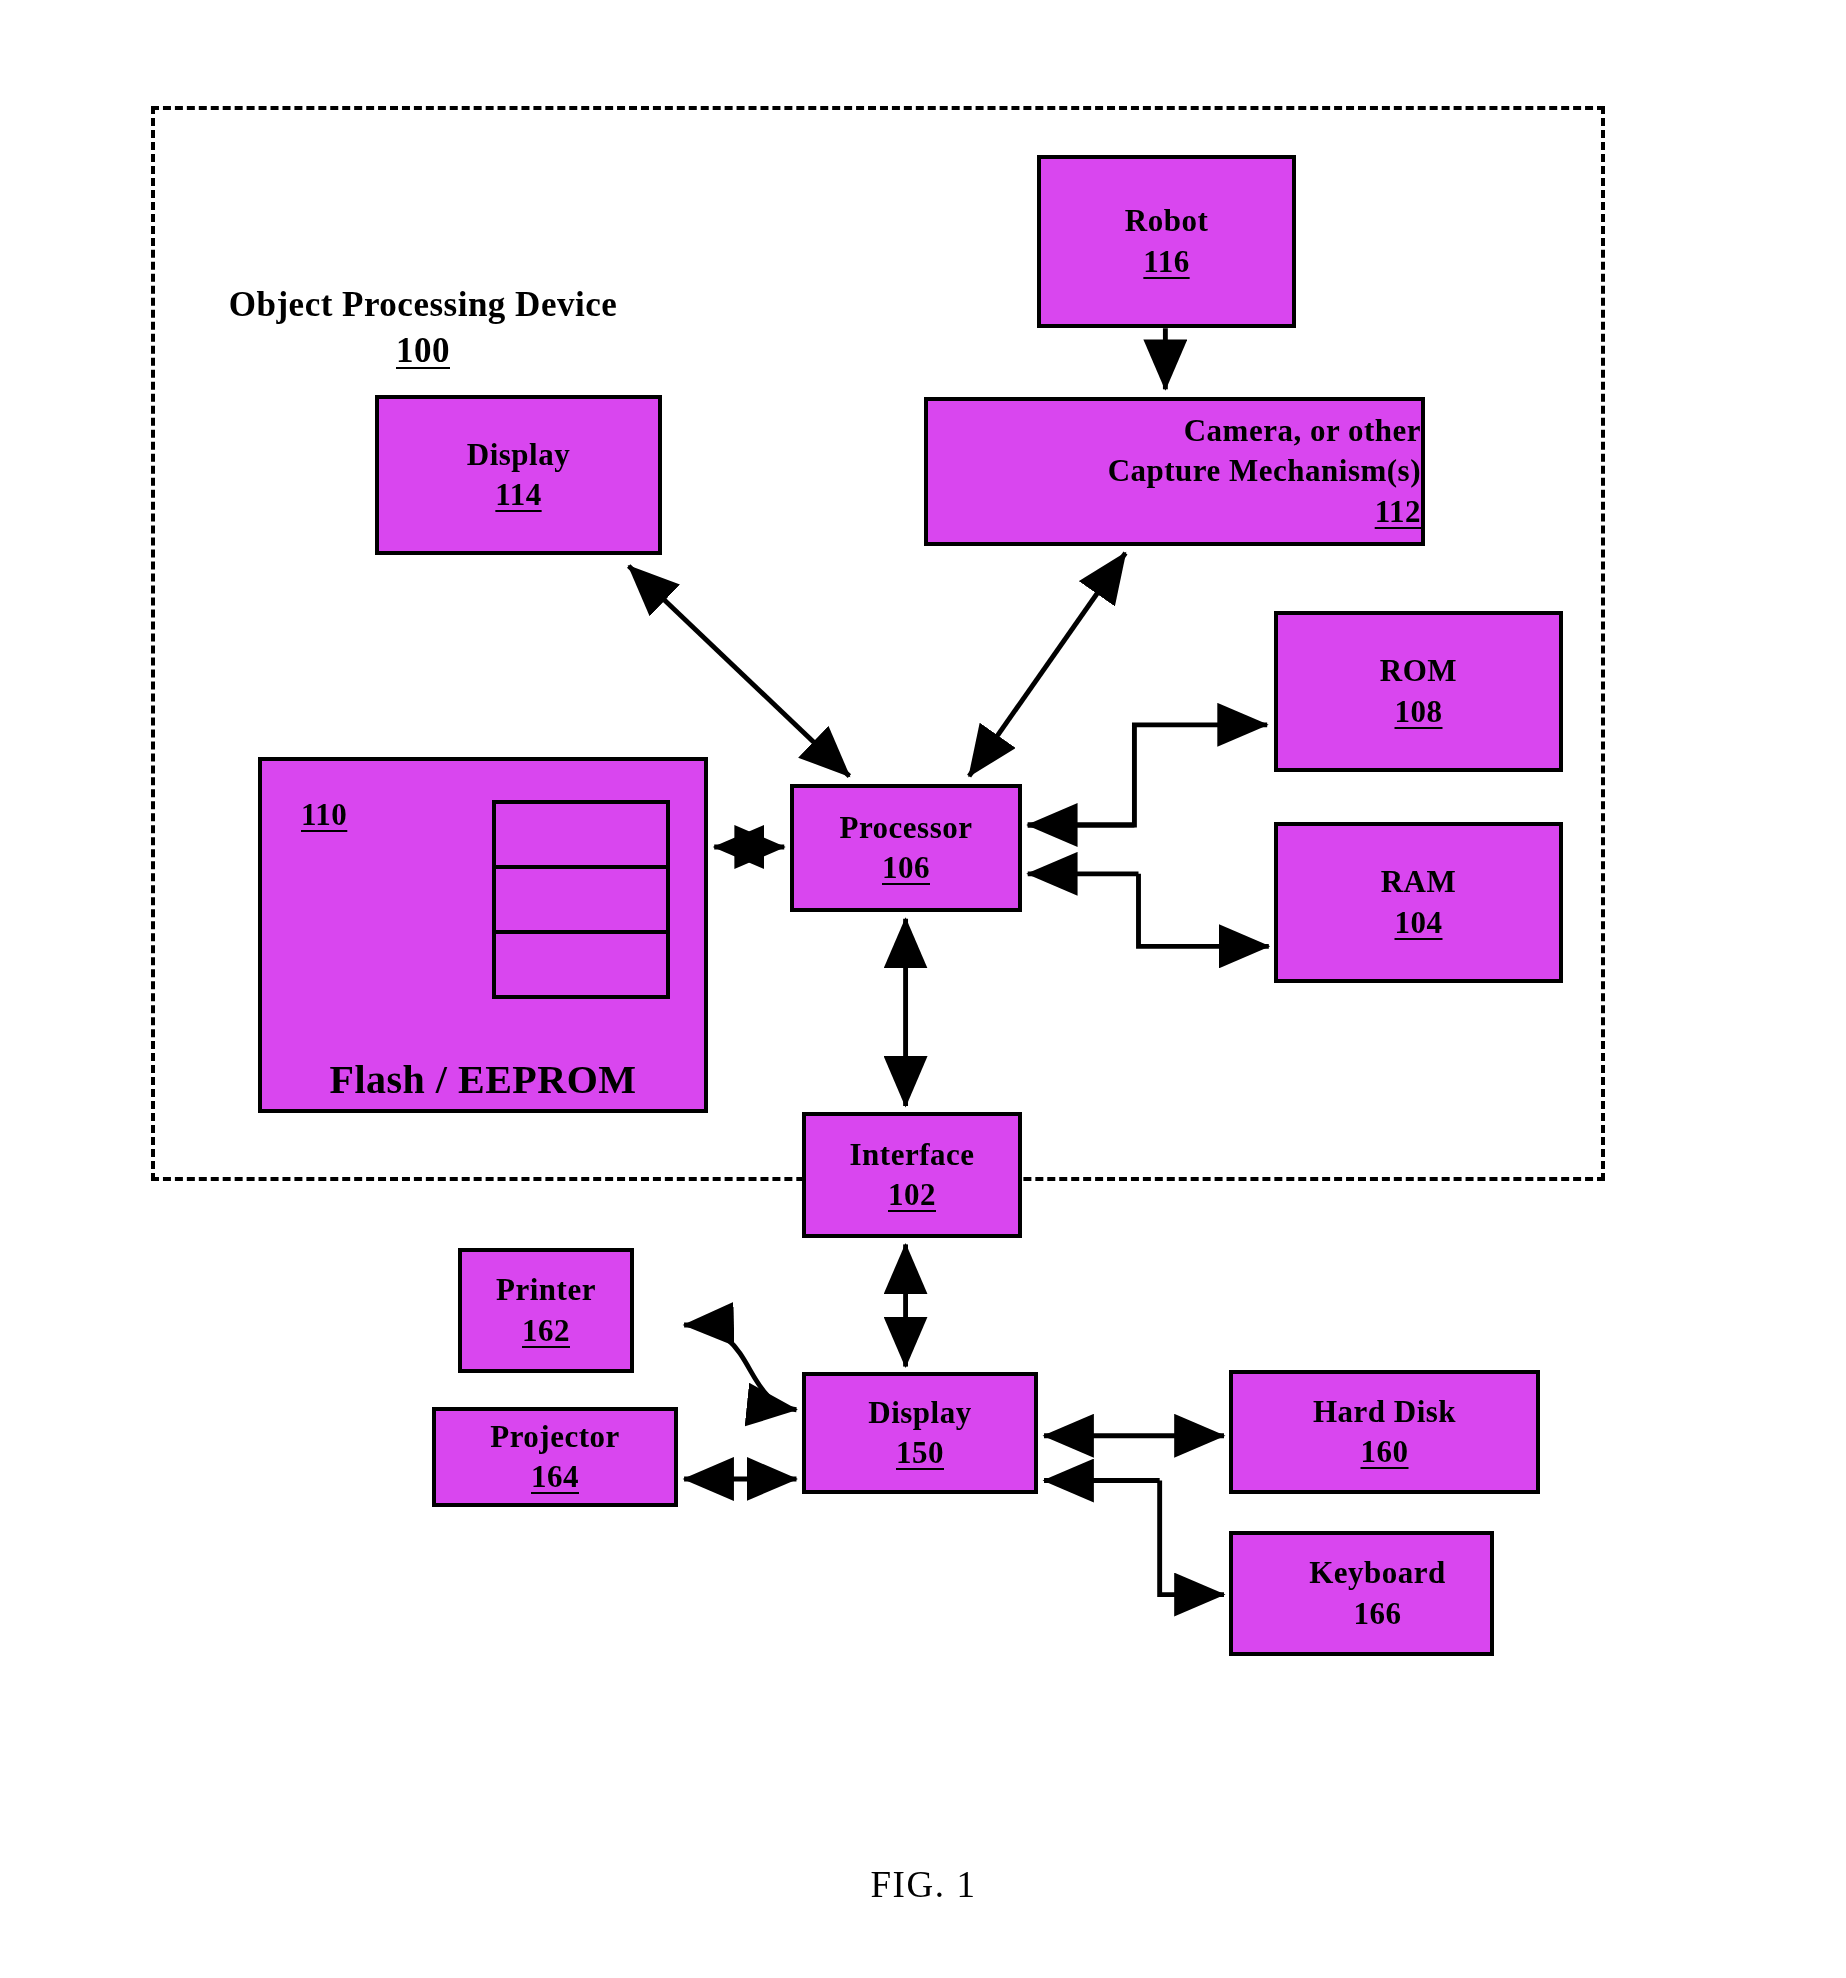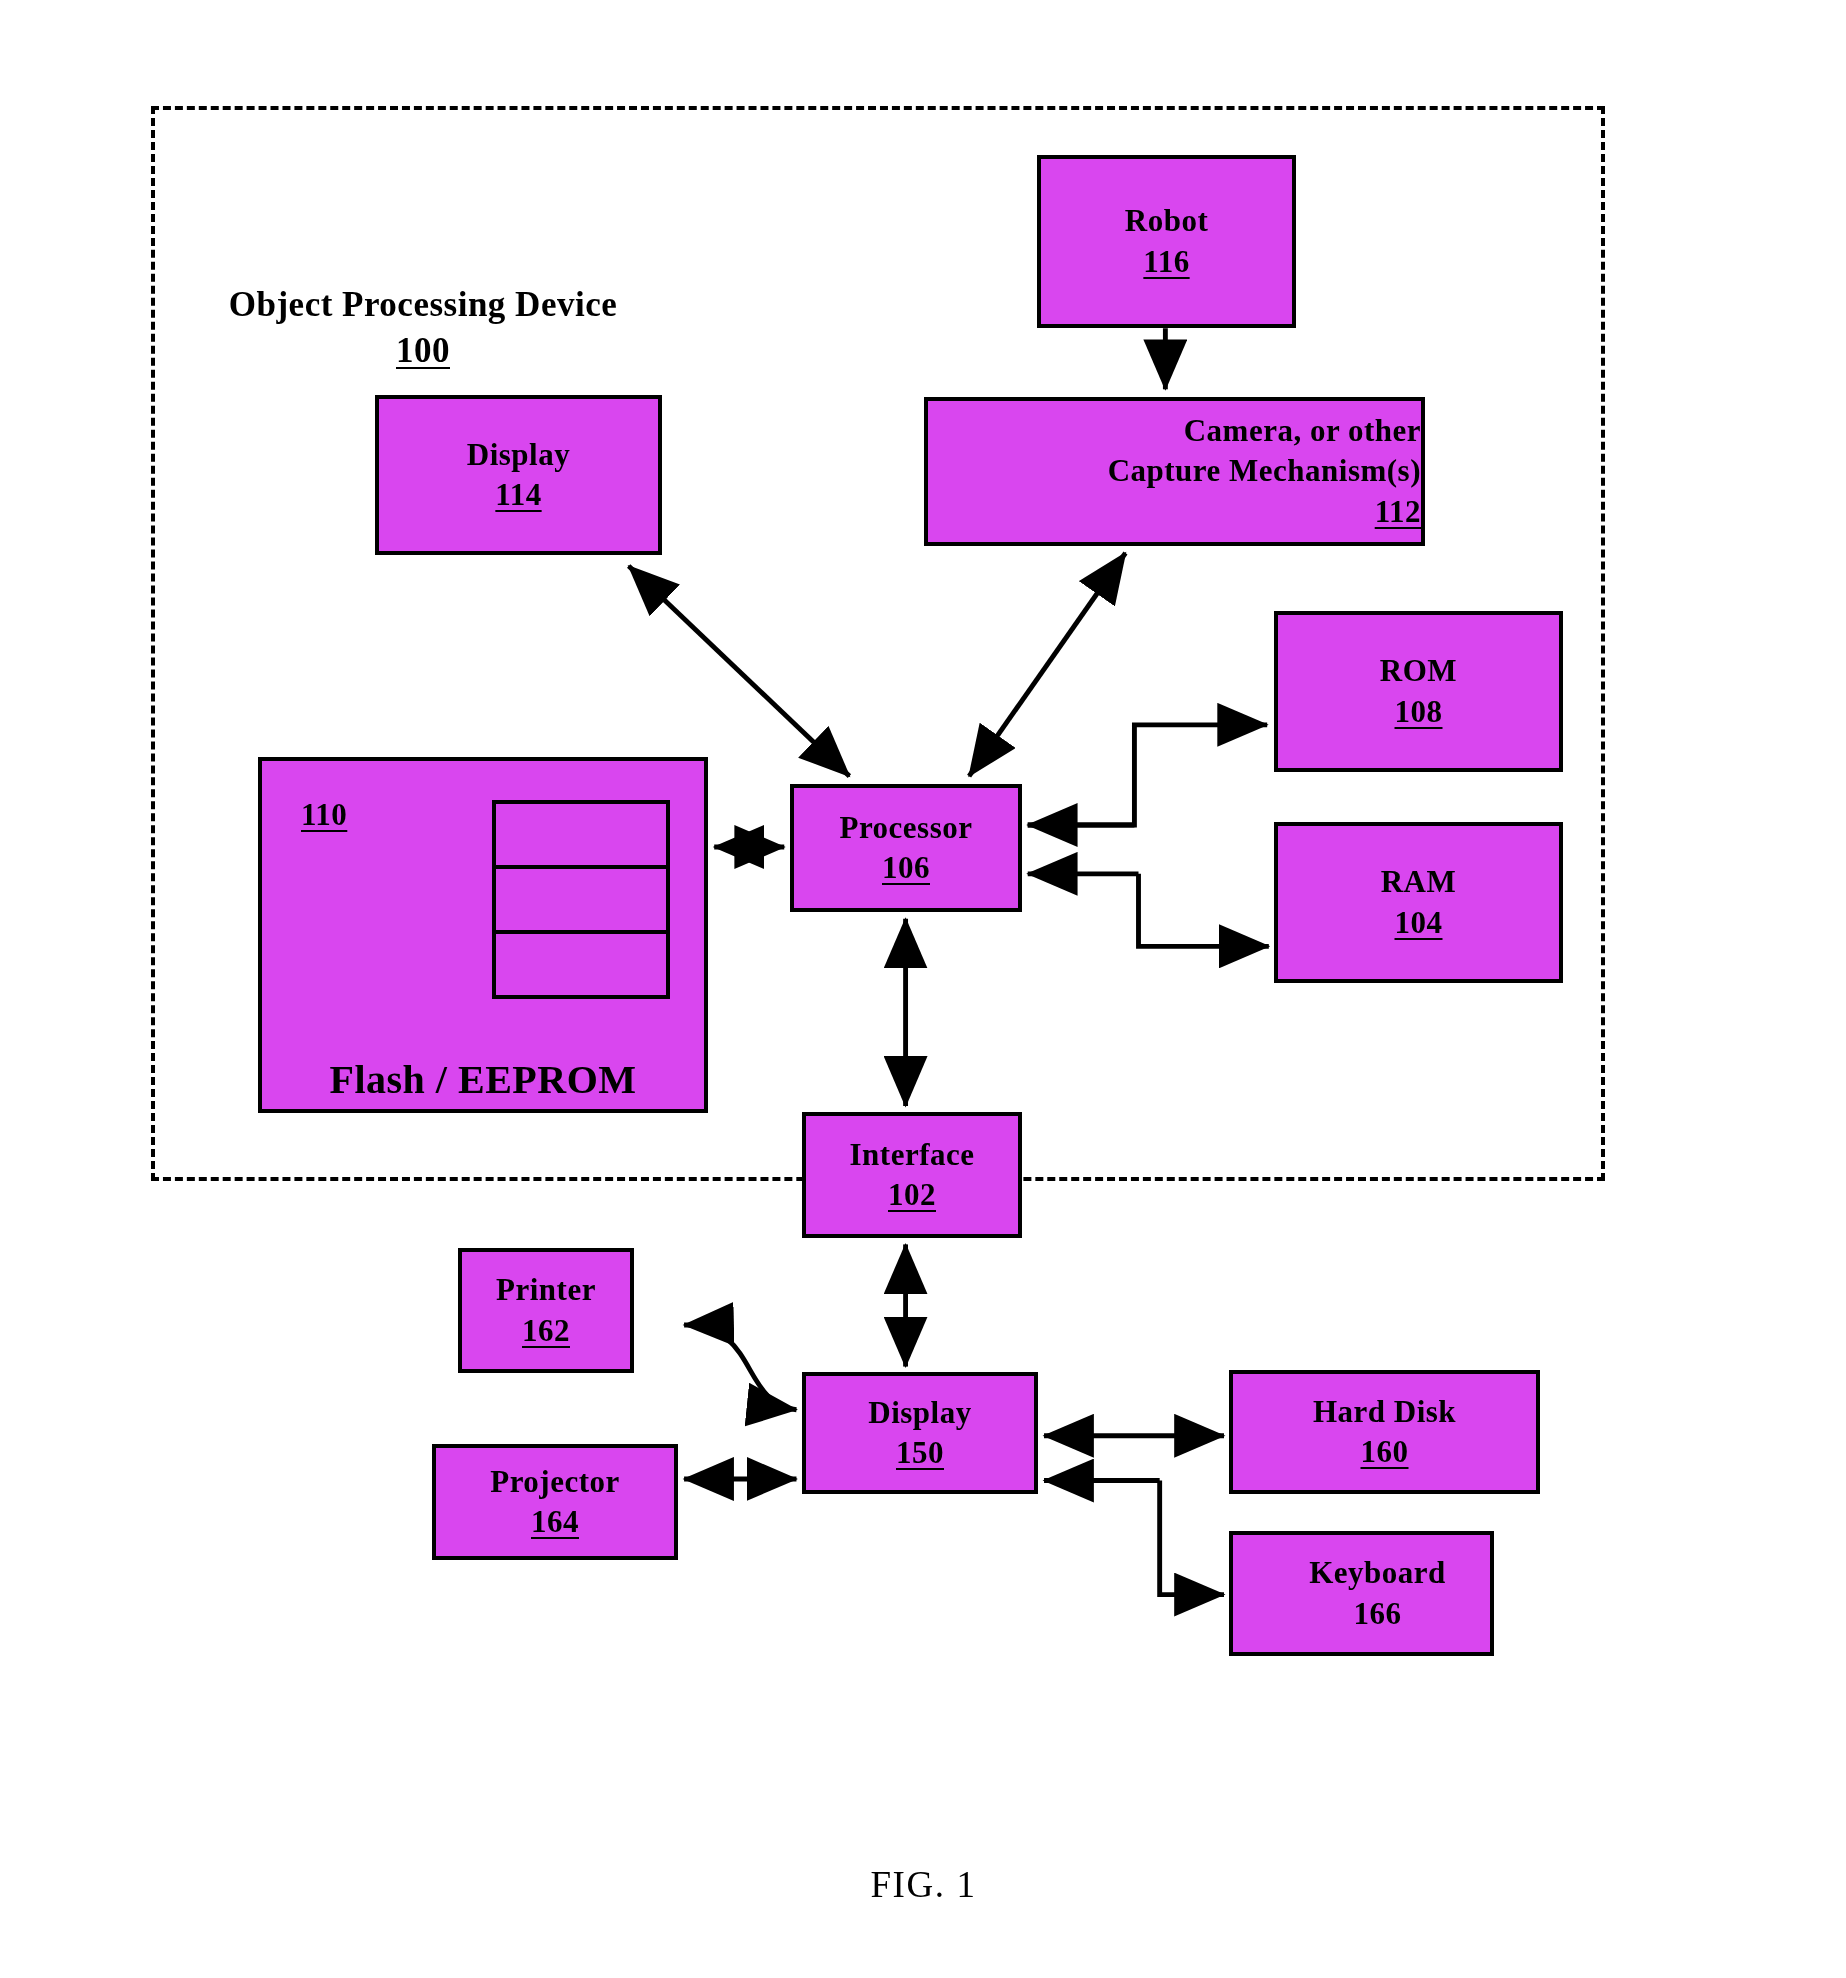--- a/index.html
+++ b/index.html
@@ -224,21 +224,21 @@
   <div class="node" id="node-computer" style="left:802px; top:1372px; width:236px; height:122px;">
     <div>Display</div>
     <div class="ref">150</div>
   </div>
 
   <div class="node" id="node-printer" style="left:458px; top:1248px; width:176px; height:125px;font-family:Liberation Serif, serif;">
     <div>Printer</div>
     <div class="ref">162</div>
   </div>
 
-  <div class="node" id="node-projector" style="left:432px; top:1444px; width:246px; height:116px;text-align:center;">
+  <div class="node" id="node-projector" style="left:432px; top:1407px; width:246px; height:100px;text-align:center;">
     <div>Projector</div>
     <div class="ref">164</div>
   </div>
 
   <div class="node" id="node-harddisk" style="left:1229px; top:1370px; width:311px; height:124px;">
     <div>Hard Disk</div>
     <div class="ref">160</div>
   </div>
 
   <div class="node" id="node-keyboard" style="left:1229px; top:1531px; width:265px; height:125px;padding-left:32px;">

